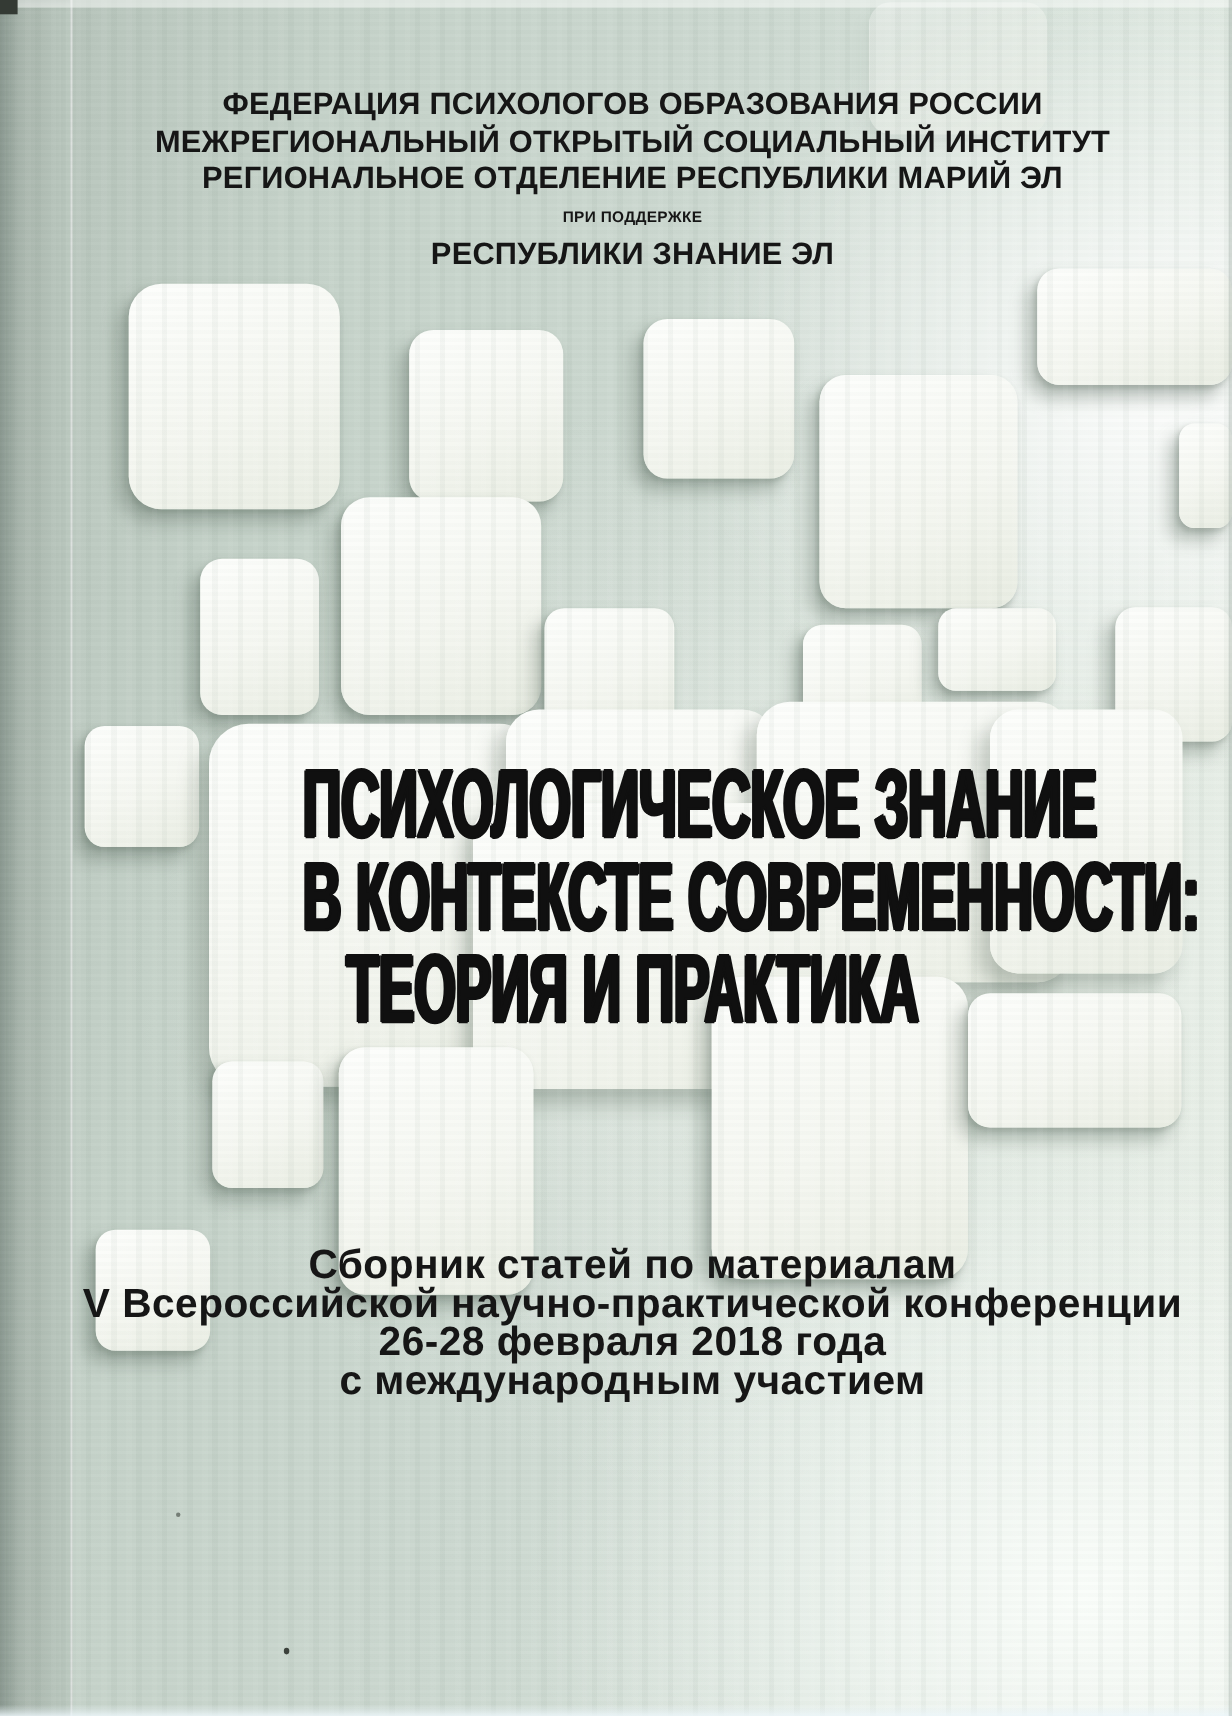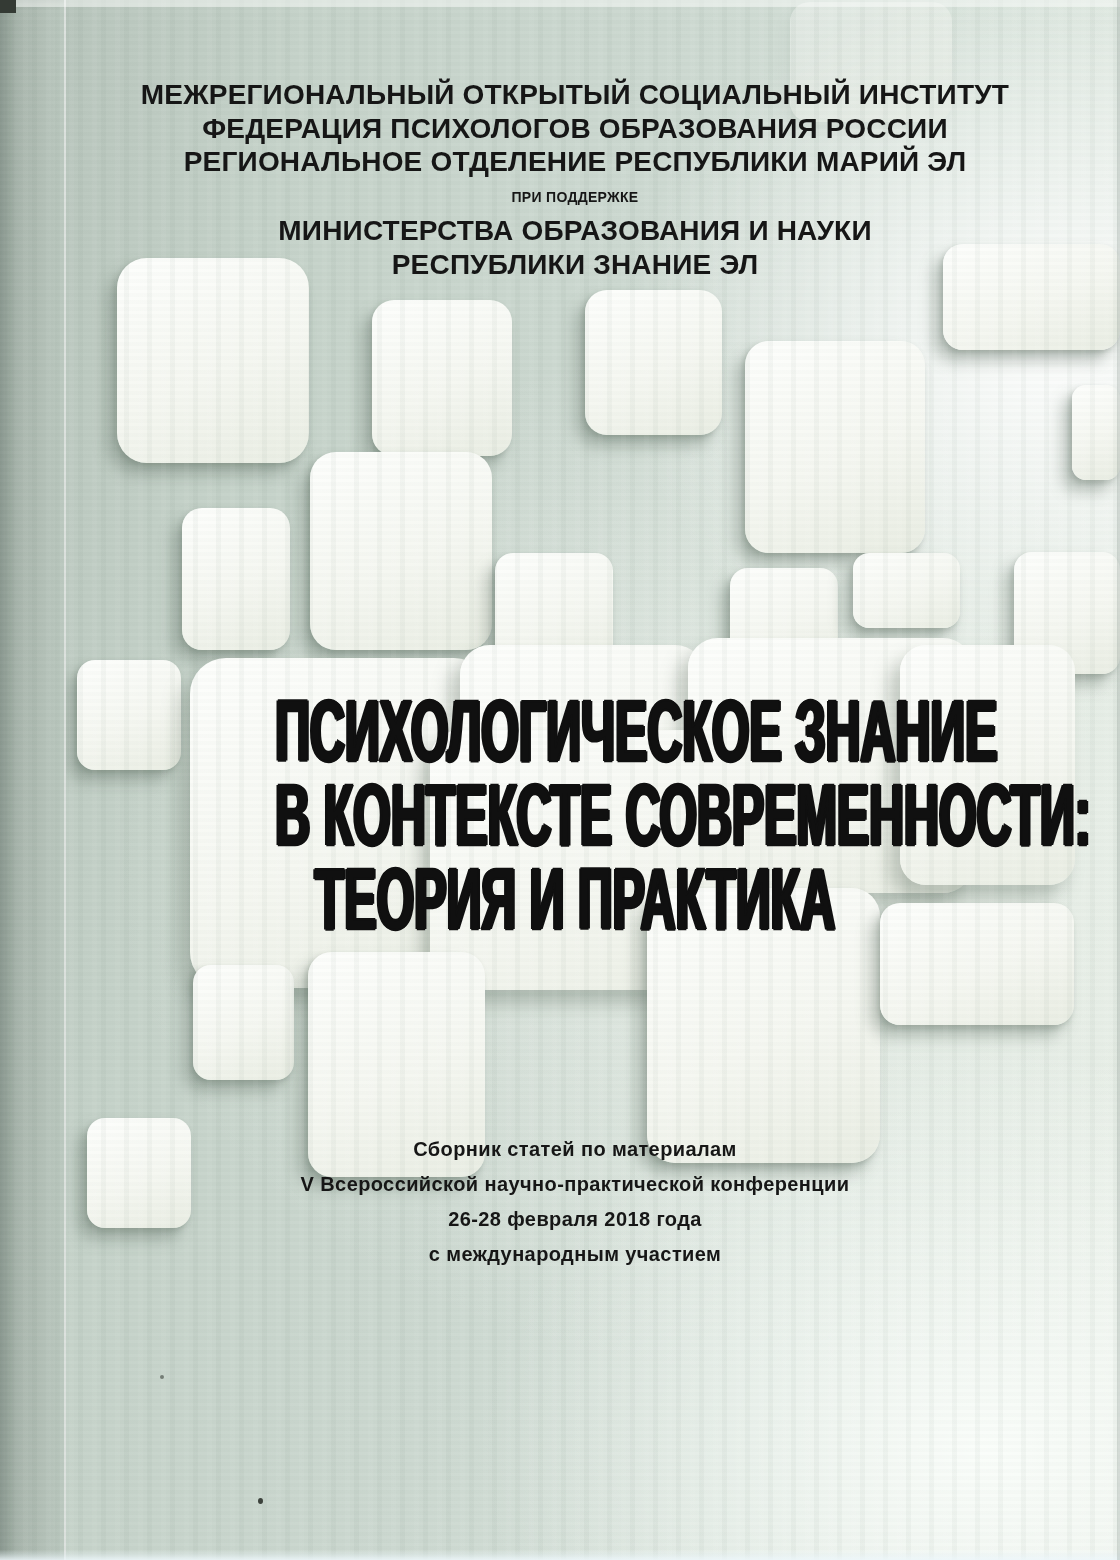--- a/index.html
+++ b/index.html
@@ -46,21 +46,21 @@
   .org{top:78px;font-size:28px;line-height:33.5px;font-weight:bold;letter-spacing:.2px;}
   .support{top:184px;font-size:14px;line-height:26px;font-weight:bold;letter-spacing:.3px;}
   .ministry{top:214px;font-size:28px;line-height:33.5px;font-weight:bold;letter-spacing:.2px;}
   .title{
     top:689px;font-size:88px;line-height:84px;font-weight:bold;color:#101010;
     transform:scaleX(.55);transform-origin:50% 0;
     -webkit-text-stroke:2.5px #101010;
     white-space:nowrap;
   }
   .title div{text-shadow:3.5px 0 0 #101010,-3.5px 0 0 #101010;}
-  .subtitle{top:1132px;font-size:20px;line-height:35px;font-weight:bold;letter-spacing:.4px;}
+  .subtitle{top:1132px;font-size:37px;line-height:35px;font-weight:bold;letter-spacing:.4px;}
 </style>
 </head>
 <body>
 
 <div id="cover">
 
   <div class="spine"></div>
   <div class="edge-top"></div>
   <div class="edge-bottom"></div>
   <div class="edge-right"></div>
@@ -87,29 +87,28 @@
   <div class="tile band" style="left:688px;top:638px;width:285px;height:255px;border-radius:30px;"></div>
   <div class="tile band" style="left:900px;top:645px;width:175px;height:240px;border-radius:26px;"></div>
   <div class="tile band" style="left:430px;top:730px;width:330px;height:260px;border-radius:30px;"></div>
   <div class="tile" style="left:193px;top:965px;width:101px;height:115px;border-radius:18px;"></div>
   <div class="tile" style="left:308px;top:952px;width:177px;height:225px;border-radius:24px;"></div>
   <div class="tile" style="left:647px;top:888px;width:233px;height:275px;border-radius:28px;"></div>
   <div class="tile" style="left:880px;top:903px;width:194px;height:122px;border-radius:20px;"></div>
   <div class="tile" style="left:87px;top:1118px;width:104px;height:110px;border-radius:18px;"></div>
 
   <div class="txt org">
+    <div>ФЕДЕРАЦИЯ ПСИХОЛОГОВ ОБРАЗОВАНИЯ РОССИИ</div>
     <div>МЕЖРЕГИОНАЛЬНЫЙ ОТКРЫТЫЙ СОЦИАЛЬНЫЙ ИНСТИТУТ</div>
-    <div>ФЕДЕРАЦИЯ ПСИХОЛОГОВ ОБРАЗОВАНИЯ РОССИИ</div>
     <div>РЕГИОНАЛЬНОЕ ОТДЕЛЕНИЕ РЕСПУБЛИКИ МАРИЙ ЭЛ</div>
   </div>
 
   <div class="txt support">ПРИ ПОДДЕРЖКЕ</div>
 
   <div class="txt ministry">
-    <div>МИНИСТЕРСТВА ОБРАЗОВАНИЯ И НАУКИ</div>
     <div>РЕСПУБЛИКИ ЗНАНИЕ ЭЛ</div>
   </div>
 
   <div class="txt title">
     <div>ПСИХОЛОГИЧЕСКОЕ ЗНАНИЕ</div>
     <div>В КОНТЕКСТЕ СОВРЕМЕННОСТИ:</div>
     <div>ТЕОРИЯ И ПРАКТИКА</div>
   </div>
 
   <div class="txt subtitle">

